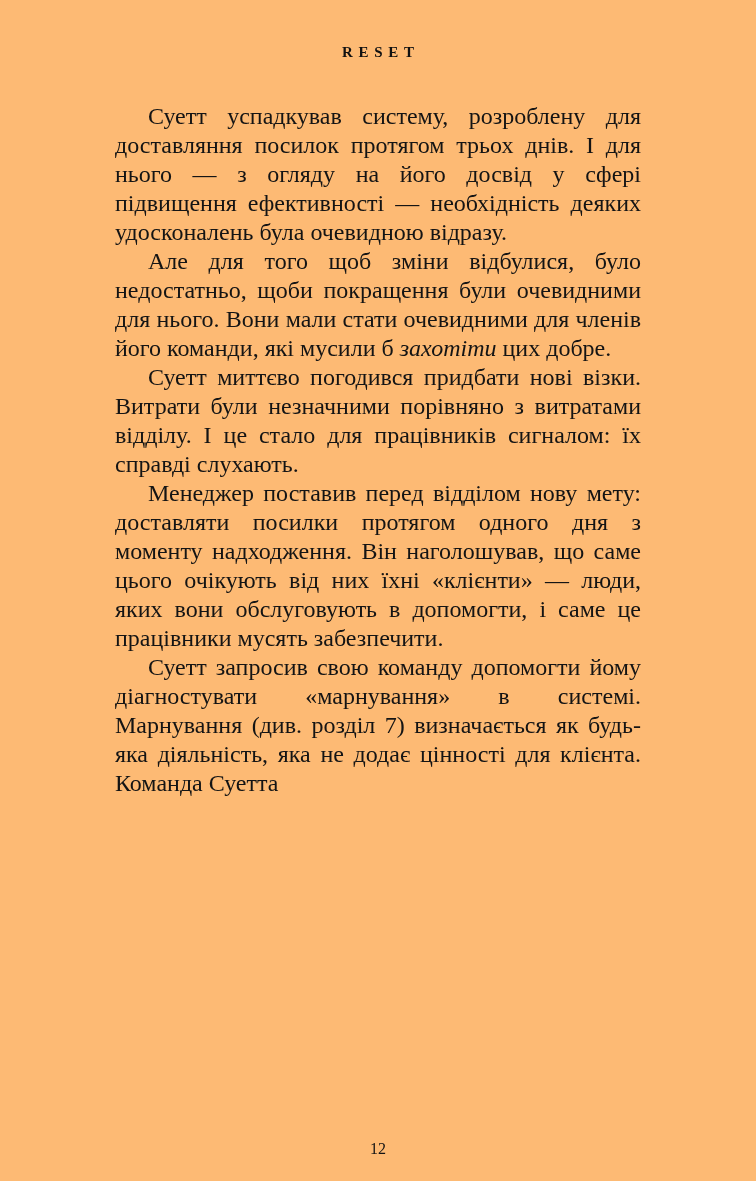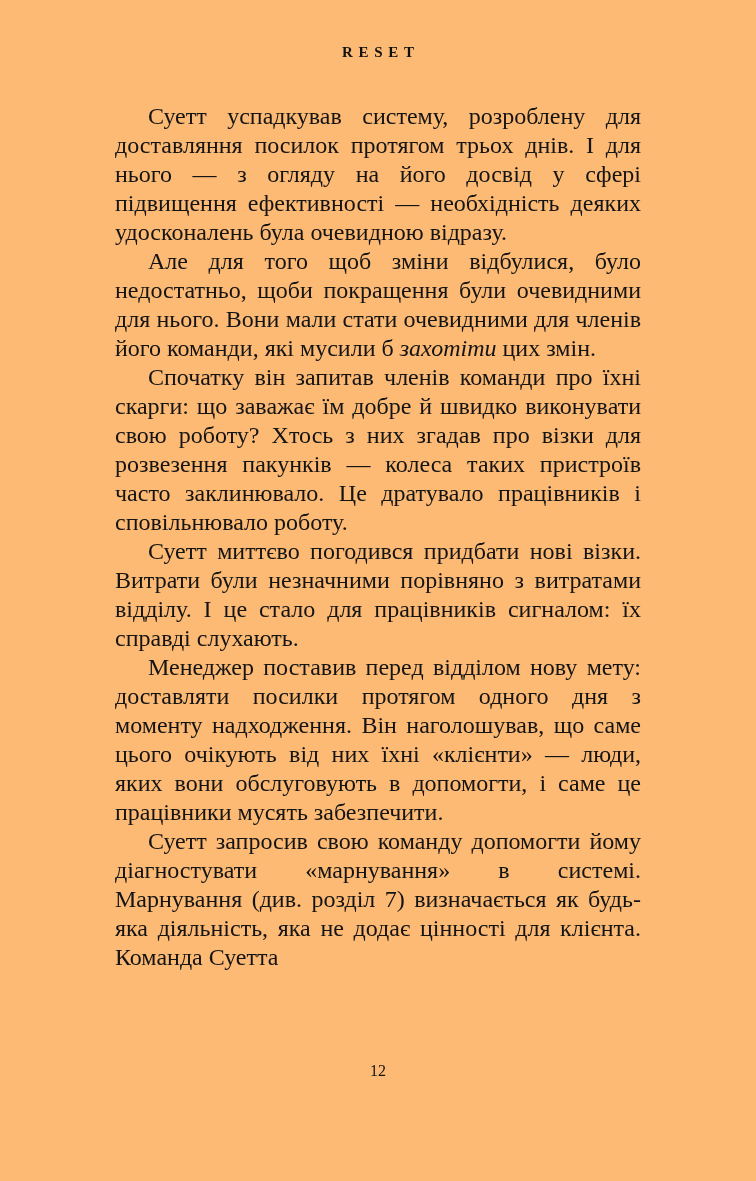--- a/index.html
+++ b/index.html
@@ -42,43 +42,42 @@
   .text-block p {
     margin: 0;
     padding: 0;
     text-indent: 33px;
   }
   .text-block em {
     font-style: italic;
   }
   .folio {
     position: absolute;
-    top: 1062px;
+    top: 1140px;
     left: 0;
     width: 100%;
     text-align: center;
     font-size: 16px;
     color: #141414;
   }
 </style>
 </head>
 <body>
 
 <div class="page">
 
   <header class="running-head">RESET</header>
 
   <main class="text-block">
 
     <p>Суетт успадкував систему, розроблену для доставляння посилок протягом трьох днів. І для нього — з огляду на його досвід у сфері підвищення ефективності — необхідність деяких удосконалень була очевидною відразу.</p>
 
-    <p><span>Але для того щоб зміни відбулися, було недостатньо, щоби покращення були очевидними для нього. Вони мали стати очевидними для членів його команди, які мусили б </span><em>захотіти</em><span> цих змін.</span></p>
+    <p><span>Але для того щоб зміни відбулися, було недостатньо, щоби покращення були очевидними для нього. Вони мали стати очевидними для членів його команди, які мусили б </span><em>захотіти</em><span> цих добре.</span></p>
 
 
-    <p>Спочатку він запитав членів команди про їхні скарги: що заважає їм добре й швидко виконувати свою роботу? Хтось з них згадав про візки для розвезення пакунків — колеса таких пристроїв часто заклинювало. Це дратувало працівників і сповільнювало роботу.</p>
 
     <p>Суетт миттєво погодився придбати нові візки. Витрати були незначними порівняно з витратами відділу. І це стало для працівників сигналом: їх справді слухають.</p>
 
     <p>Менеджер поставив перед відділом нову мету: доставляти посилки протягом одного дня з моменту надходження. Він наголошував, що саме цього очікують від них їхні «клієнти» — люди, яких вони обслуговують в допомогти, і саме це працівники мусять забезпечити.</p>
 
     <p>Суетт запросив свою команду допомогти йому діагностувати «марнування» в системі. Марнування (див. розділ 7) визначається як будь-яка діяльність, яка не додає цінності для клієнта. Команда Суетта</p>
 
   </main>
 
   <footer class="folio">12</footer>

